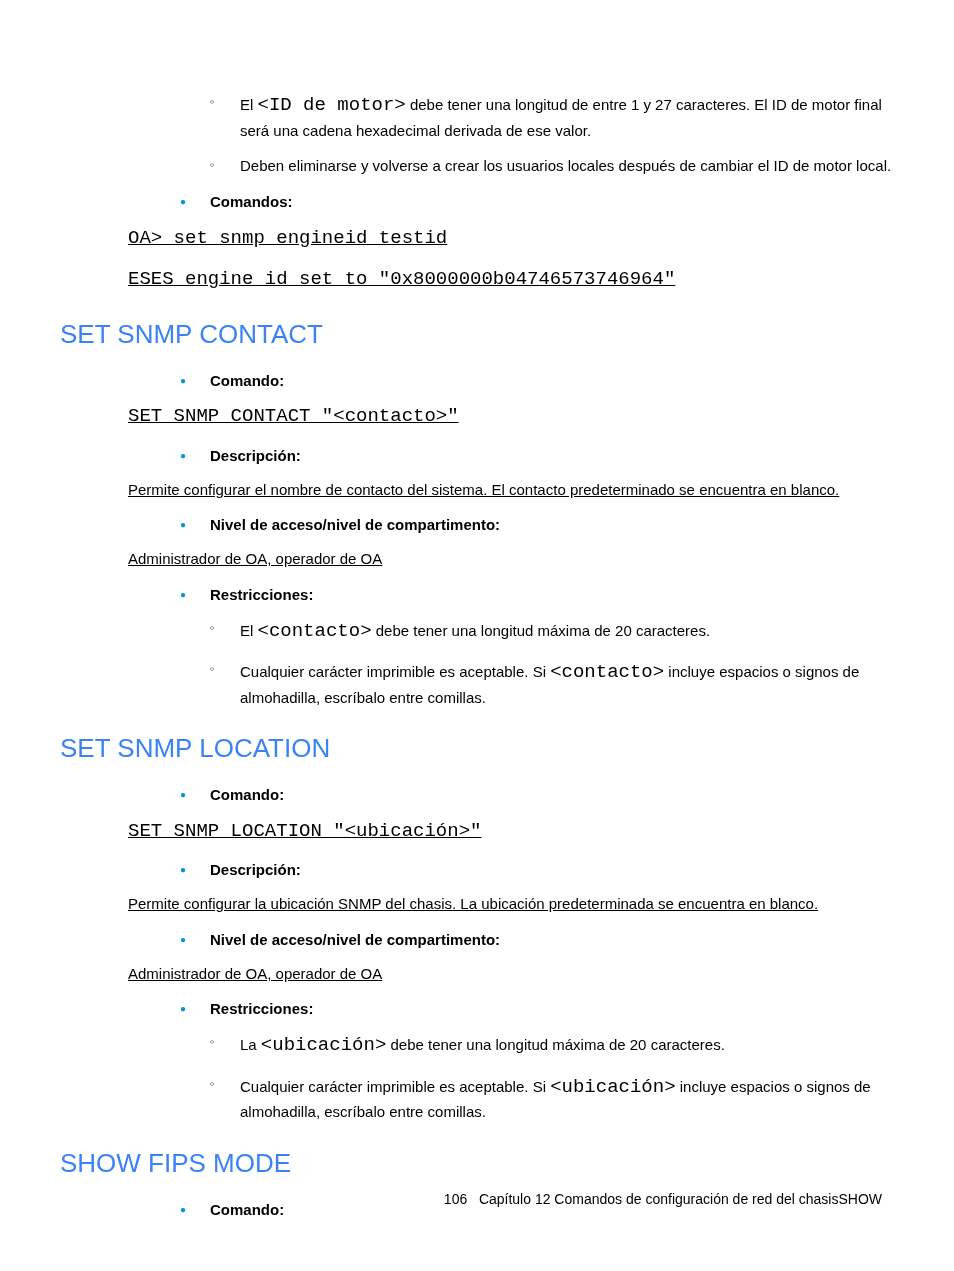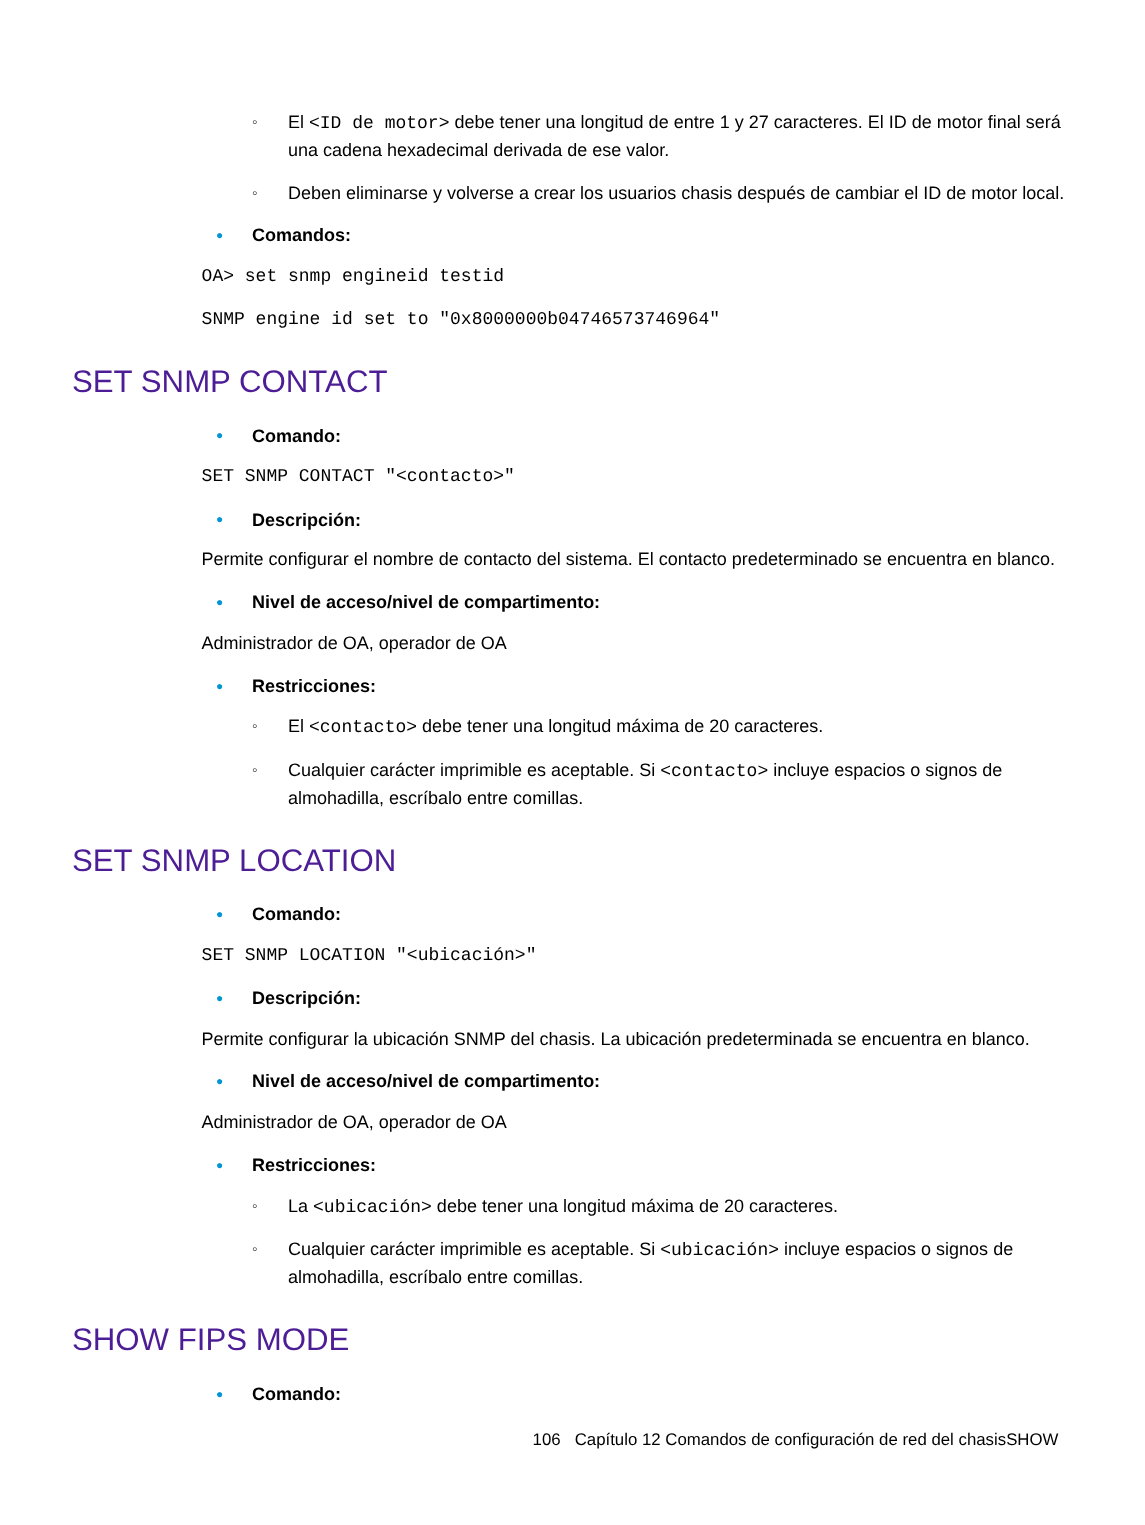--- a/index.html
+++ b/index.html
@@ -43,28 +43,29 @@
     }
     ul.sub > li::before {
       content: "◦";
       color: #333;
       font-size: 13px;
       position: absolute;
       left: 0;
       top: 1px;
     }
     .bold { font-weight: 700; }
-    .mono { font-family: "Courier New", Courier, monospace; font-size: 15px; }
+    .mono { font-family: "Courier New", Courier, monospace; font-size: 19px; }
     .body-block {
-      margin-left: 108px;
+      margin-left: 68px;
       margin-bottom: 14px;
+      text-decoration: underline;
     }
     h2.section {
       font-size: 26px;
-      color: #4c1d95;
+      color: #3b82f6;
       font-weight: 400;
       margin: 22px 0 16px 0;
     }
     .footer {
       position: absolute;
       left: 60px;
       right: 72px;
       bottom: 62px;
       font-size: 14px;
       display: flex;
@@ -75,31 +76,31 @@
 </head>
 <body>
 
 <div class="page">
 
   <ul class="sub">
     <li>
       <span class="inline">El </span><span class="mono inline">&lt;ID de motor&gt;</span><span class="inline"> debe tener una longitud de entre 1 y 27 caracteres. El ID de motor final será una cadena hexadecimal derivada de ese valor.</span>
     </li>
     <li>
-      <span>Deben eliminarse y volverse a crear los usuarios chasis después de cambiar el ID de motor local.</span>
+      <span>Deben eliminarse y volverse a crear los usuarios locales después de cambiar el ID de motor local.</span>
     </li>
   </ul>
 
   <ul class="bulleted">
     <li>
       <span class="bold">Comandos:</span>
     </li>
   </ul>
   <div class="body-block mono">OA&gt; set snmp engineid testid</div>
-  <div class="body-block mono">SNMP engine id set to "0x8000000b04746573746964"</div>
+  <div class="body-block mono">ESES engine id set to "0x8000000b04746573746964"</div>
 
   <h2 class="section">SET SNMP CONTACT</h2>
 
   <ul class="bulleted">
     <li>
       <span class="bold">Comando:</span>
     </li>
   </ul>
   <div class="body-block mono">SET SNMP CONTACT "&lt;contacto&gt;"</div>
 

